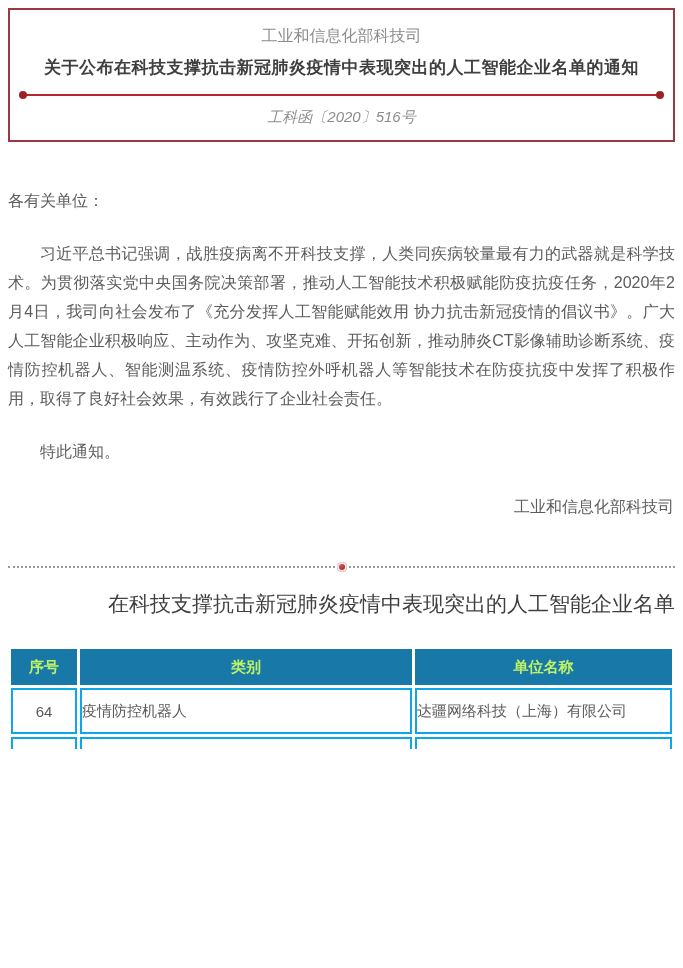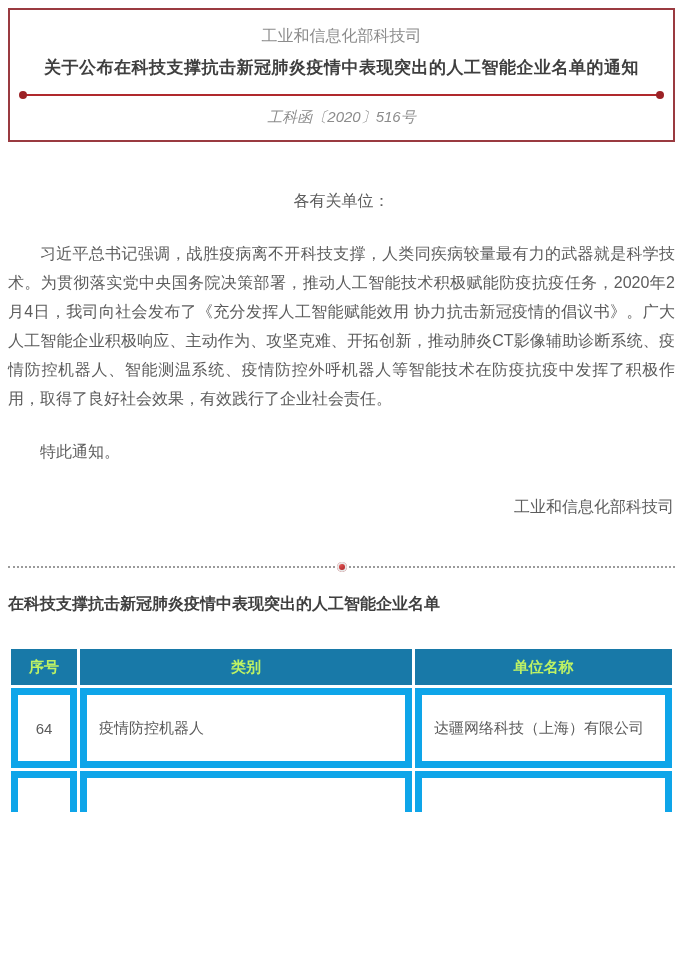--- a/index.html
+++ b/index.html
@@ -36,56 +36,56 @@
   }
   .dot-left  { left: -1px; }
   .dot-right { right: -1px; }
   .doc-no {
     text-align: center; color: #8c8c8c;
     font-size: 15px; line-height: 19px; margin: 0; font-style: italic;
   }
 
   
   .body-text { font-size: 16px; line-height: 29px; color: #5c5c5c; }
-  .salutation { margin: 44px 0 0; text-align: center; }
+  .salutation { margin: 44px 0 0; }
   p.para { margin: 24px 0 0; text-indent: 2em; text-align: justify; }
   .sign-block {
     text-align: right; margin-top: 26px; line-height: 30px; padding-right: 1px;
   }
 
   
   .separator {
     position: relative; height: 0;
     border-top: 2px dotted #9b9b9b; margin: 44px 0 0;
   }
   .bead {
     position: absolute; left: 50%; top: -6px; margin-left: -5px;
     width: 10px; height: 10px; border-radius: 50%;
     background: radial-gradient(circle at 35% 30%, #e25353, var(--bead_red, #8f1013));
     box-shadow: 0 0 0 1px #ffffff, 0 0 0 2px #e8e8e8 inset;
   }
 
   
   .attach-title {
-    text-align: left; font-weight: bold; color: #3f3f3f;
-    font-size: 16px; margin-top: 24px; line-height: 24px;
+    text-align: right; font-weight: normal; color: #3f3f3f;
+    font-size: 21px; margin-top: 24px; line-height: 24px;
   }
   table.companies {
     width: 667px; margin-top: 30px;
     border-collapse: separate; border-spacing: 3px;
     font-size: 15px; table-layout: fixed;
   }
   table.companies th {
     background: var(--table_header_bg, #1879a8);
     color: #bef264; font-weight: bold;
     height: 36px; text-align: center; padding: 0;
   }
   table.companies td {
-    border: 7px solid #0ea5e9; height: 42px;
-    vertical-align: middle; color: #5c5c5c; padding: 12px;
+    border: 2px solid #0ea5e9; height: 42px;
+    vertical-align: middle; color: #5c5c5c; padding: 0;
     background: #ffffff;
   }
   td.c-no  { text-align: center; }
   td.c-txt { padding-left: 12px; }
   tr.stub td { height: 10px; border-bottom: none; }
 </style>
 </head>
 <body>
 
 <div class="page">

